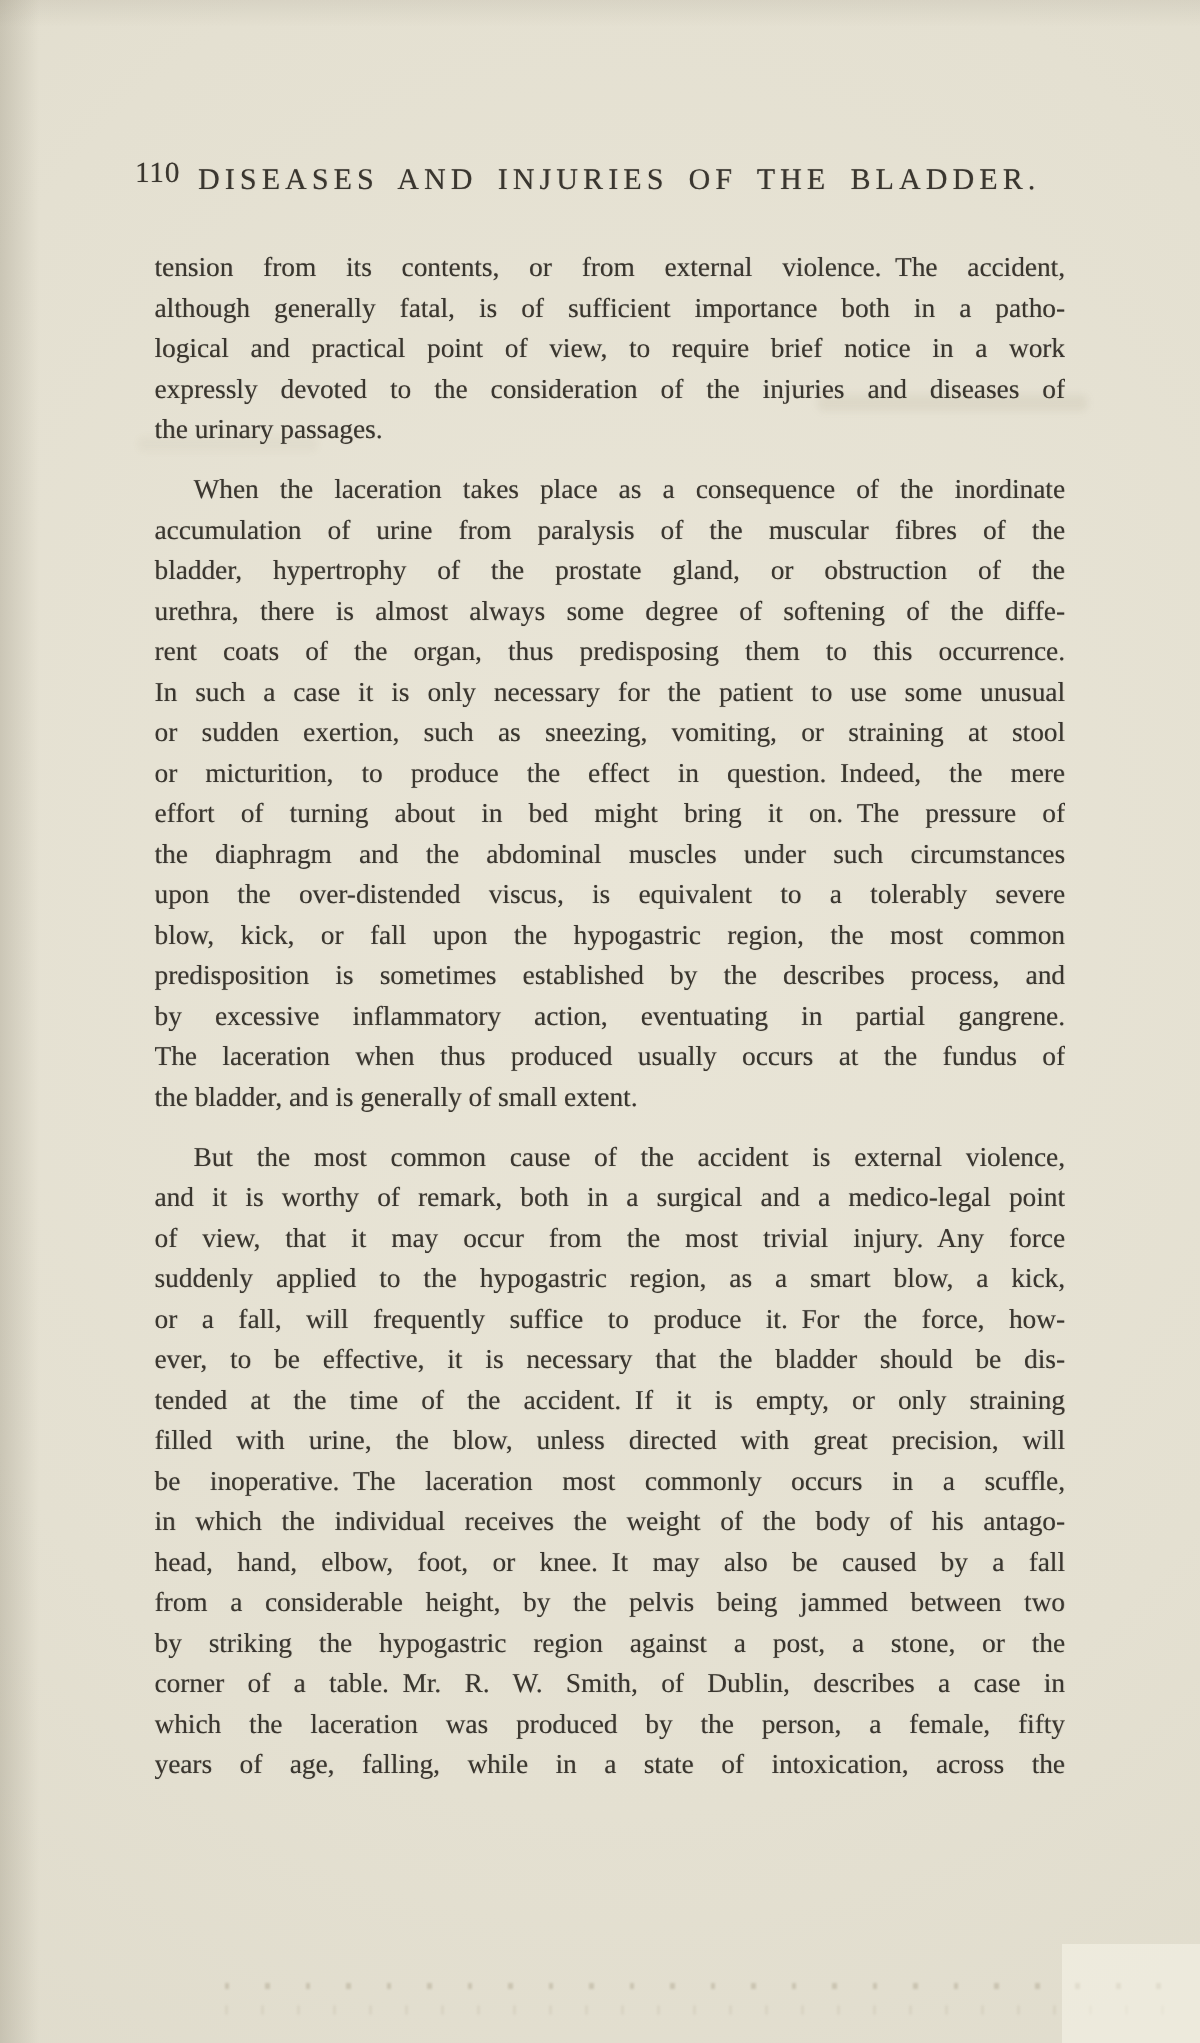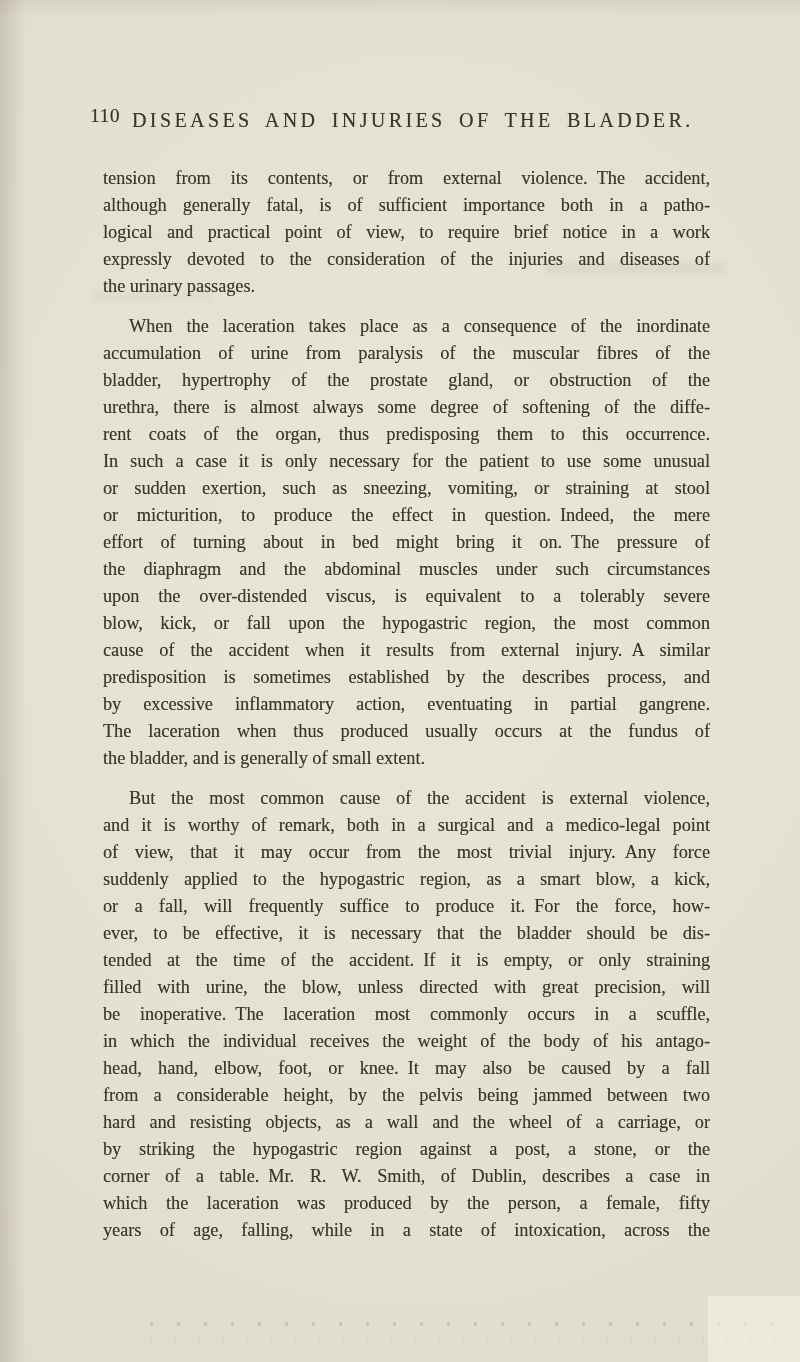--- a/index.html
+++ b/index.html
@@ -145,40 +145,38 @@
         <div class="line">bladder, hypertrophy of the prostate gland, or obstruction of the</div>
         <div class="line">urethra, there is almost always some degree of softening of the diffe-</div>
         <div class="line">rent coats of the organ, thus predisposing them to this occurrence.</div>
         <div class="line">In such a case it is only necessary for the patient to use some unusual</div>
         <div class="line">or sudden exertion, such as sneezing, vomiting, or straining at stool</div>
         <div class="line">or micturition, to produce the effect in question. Indeed, the mere</div>
         <div class="line">effort of turning about in bed might bring it on. The pressure of</div>
         <div class="line">the diaphragm and the abdominal muscles under such circumstances</div>
         <div class="line">upon the over-distended viscus, is equivalent to a tolerably severe</div>
         <div class="line">blow, kick, or fall upon the hypogastric region, the most common</div>
-        <div class="line">cause of the accident when it results from external injury. A similar</div>
         <div class="line">predisposition is sometimes established by the describes process, and</div>
         <div class="line">by excessive inflammatory action, eventuating in partial gangrene.</div>
         <div class="line">The laceration when thus produced usually occurs at the fundus of</div>
         <div class="line para-end">the bladder, and is generally of small extent.</div>
       </div>
       <div class="paragraph">
         <div class="line indent">But the most common cause of the accident is external violence,</div>
         <div class="line">and it is worthy of remark, both in a surgical and a medico-legal point</div>
         <div class="line">of view, that it may occur from the most trivial injury. Any force</div>
         <div class="line">suddenly applied to the hypogastric region, as a smart blow, a kick,</div>
         <div class="line">or a fall, will frequently suffice to produce it. For the force, how-</div>
         <div class="line">ever, to be effective, it is necessary that the bladder should be dis-</div>
         <div class="line">tended at the time of the accident. If it is empty, or only straining</div>
         <div class="line">filled with urine, the blow, unless directed with great precision, will</div>
         <div class="line">be inoperative. The laceration most commonly occurs in a scuffle,</div>
         <div class="line">in which the individual receives the weight of the body of his antago-</div>
         <div class="line">head, hand, elbow, foot, or knee. It may also be caused by a fall</div>
         <div class="line">from a considerable height, by the pelvis being jammed between two</div>
-        <div class="line">hard and resisting objects, as a wall and the wheel of a carriage, or</div>
         <div class="line">by striking the hypogastric region against a post, a stone, or the</div>
         <div class="line">corner of a table. Mr. R. W. Smith, of Dublin, describes a case in</div>
         <div class="line">which the laceration was produced by the person, a female, fifty</div>
         <div class="line">years of age, falling, while in a state of intoxication, across the</div>
       </div>
     </div>
 
 </div>
 
 </body></html>

